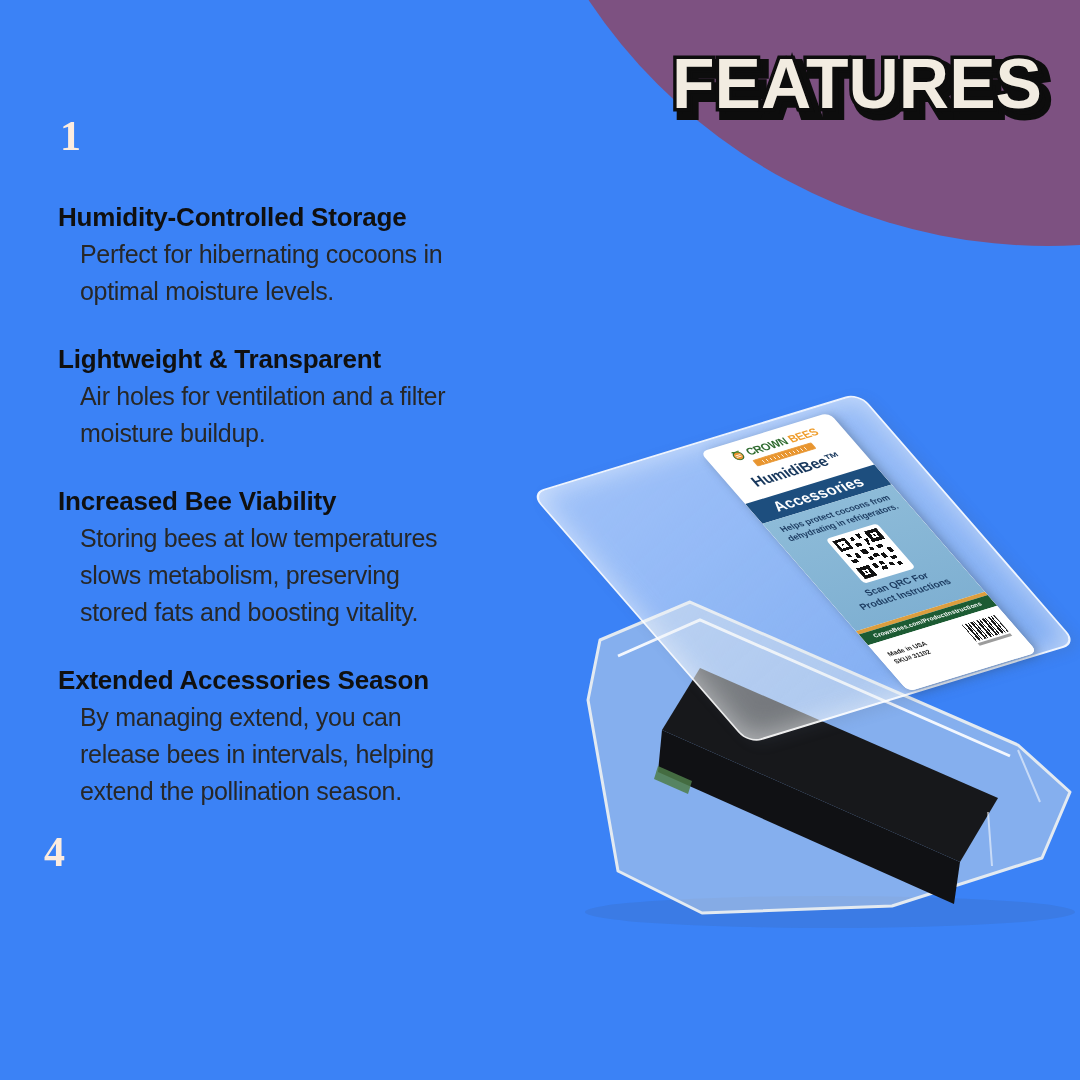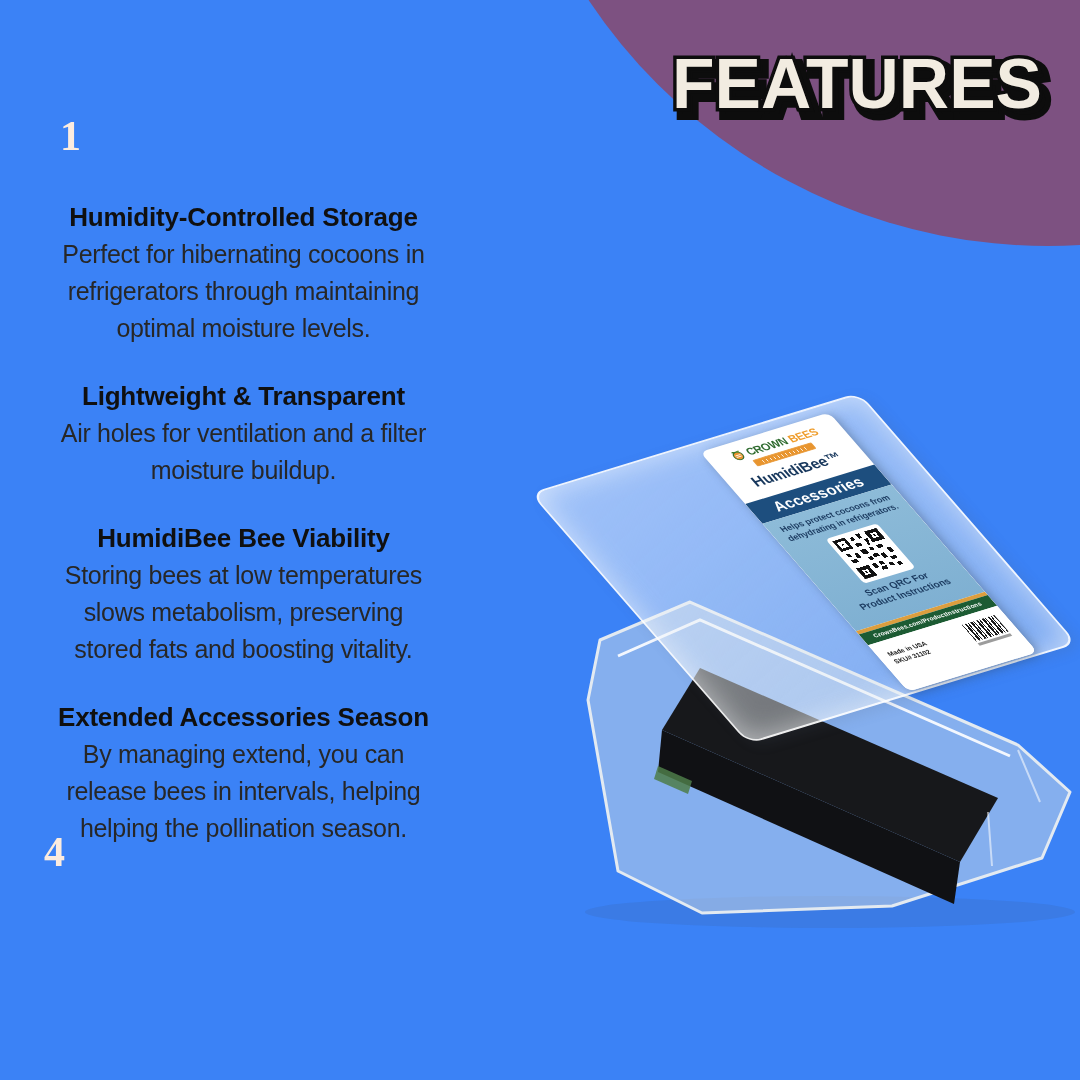--- a/index.html
+++ b/index.html
@@ -12,26 +12,26 @@
   .features-svg{position:absolute;left:650px;top:34px;width:420px;height:100px;overflow:visible;}
   .features-svg text{font-family:"Liberation Sans",sans-serif;font-weight:bold;font-size:70px;}
 
   
   .watermark{position:absolute;font-family:"Liberation Serif",serif;font-weight:bold;
              font-size:42px;color:#fcecdf;}
   .w1{left:60px;top:112px;}
   .w4{left:44px;top:828px;}
 
   
-  .features-list{position:absolute;left:58px;top:199px;text-align:center;}
+  .features-list{position:absolute;left:58px;top:199px;}
   .feature{margin-bottom:31px;}
   .feature h2{margin:0;font-size:26px;line-height:37px;font-weight:700;color:#101010;
               white-space:nowrap;letter-spacing:-0.2px;}
   .feature .line{font-size:25px;line-height:37px;color:#272727;white-space:nowrap;
-                 letter-spacing:-0.3px;}
+                 letter-spacing:-0.3px;margin-left:22px;}
 
   
   .product{position:absolute;left:0;top:0;width:1080px;height:1080px;pointer-events:none;}
   .tray-svg{position:absolute;left:540px;top:560px;width:540px;height:370px;}
 
   .lid{position:absolute;left:530px;top:493px;width:340px;height:300px;
        transform-origin:0 0;transform:rotate(-17deg) skewX(24deg);
        background:linear-gradient(160deg,rgba(242,246,250,0.55),rgba(221,229,236,0.42));
        border:2px solid rgba(255,255,255,0.85);border-radius:14px;
        box-shadow:inset 0 0 26px rgba(255,255,255,0.55), 3px 5px 12px rgba(80,95,110,0.14);}
@@ -79,39 +79,38 @@
     <text x="207" y="74" text-anchor="middle" textLength="370" lengthAdjust="spacingAndGlyphs" fill="#f2ece1" stroke="#0d0d0d" stroke-width="7" paint-order="stroke">FEATURES</text>
   </svg>
 
   <div class="watermark w1">1</div>
   <div class="watermark w4">4</div>
 
   <div class="features-list">
     <div class="feature">
       <h2>Humidity-Controlled Storage</h2>
       <div class="line">Perfect for hibernating cocoons in</div>
-      <div class="line">refrigerators through maintaining</div>
       <div class="line">optimal moisture levels.</div>
     </div>
     <div class="feature">
       <h2>Lightweight &amp; Transparent</h2>
       <div class="line">Air holes for ventilation and a filter</div>
       <div class="line">moisture buildup.</div>
     </div>
     <div class="feature">
-      <h2>HumidiBee Bee Viability</h2>
+      <h2>Increased Bee Viability</h2>
       <div class="line">Storing bees at low temperatures</div>
       <div class="line">slows metabolism, preserving</div>
       <div class="line">stored fats and boosting vitality.</div>
     </div>
     <div class="feature">
       <h2>Extended Accessories Season</h2>
       <div class="line">By managing extend, you can</div>
       <div class="line">release bees in intervals, helping</div>
-      <div class="line">helping the pollination season.</div>
+      <div class="line">extend the pollination season.</div>
     </div>
   </div>
 
   <div class="product">
 
     <svg class="tray-svg" viewBox="0 0 540 370">
       <ellipse cx="290" cy="352" rx="245" ry="16" fill="rgba(60,70,80,0.10)"></ellipse>
       <path d="M60,80 L150,42 L478,185 L530,232 L502,298 L352,346 L162,353 L78,311 L48,140 Z" fill="rgba(208,219,230,0.50)" stroke="#e3eaf1" stroke-width="3" stroke-linejoin="round"></path>
       <path d="M160,108 L458,238 L420,302 L122,170 Z" fill="#17181b"></path>
       <path d="M122,170 L420,302 L414,344 L118,212 Z" fill="#101114"></path>

